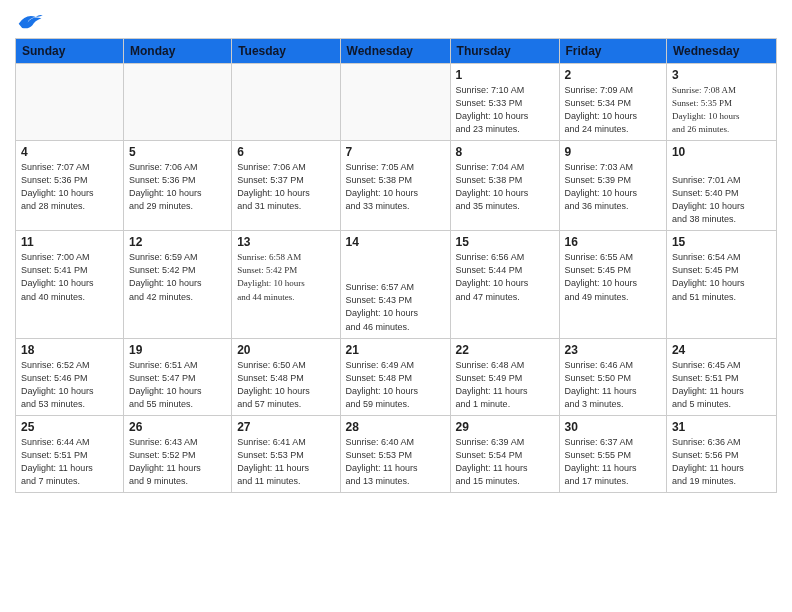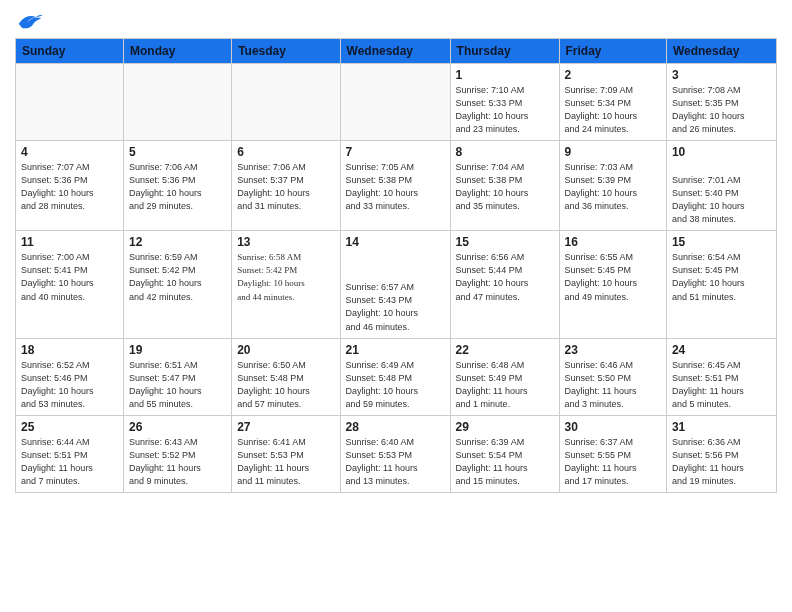--- a/index.html
+++ b/index.html
@@ -130,21 +130,21 @@
         </td>
         <td>
           <span class="date-num">2</span>
           <div class="day-info" style="white-space: pre-line;">Sunrise: 7:09 AM
 Sunset: 5:34 PM
 Daylight: 10 hours
 and 24 minutes.</div>
         </td>
         <td>
           <span class="date-num">3</span>
-          <div class="day-info" style="white-space: pre-line;">Sunrise: 7:08 AM
+          <div class="day-info" style="white-space: pre-line; font-family: Liberation Serif, serif;">Sunrise: 7:08 AM
 Sunset: 5:35 PM
 Daylight: 10 hours
 and 26 minutes.</div>
         </td>
       </tr>
       <tr>
         <td>
           <span class="date-num">4</span>
           <div class="day-info" style="white-space: pre-line;">Sunrise: 7:07 AM
 Sunset: 5:36 PM

